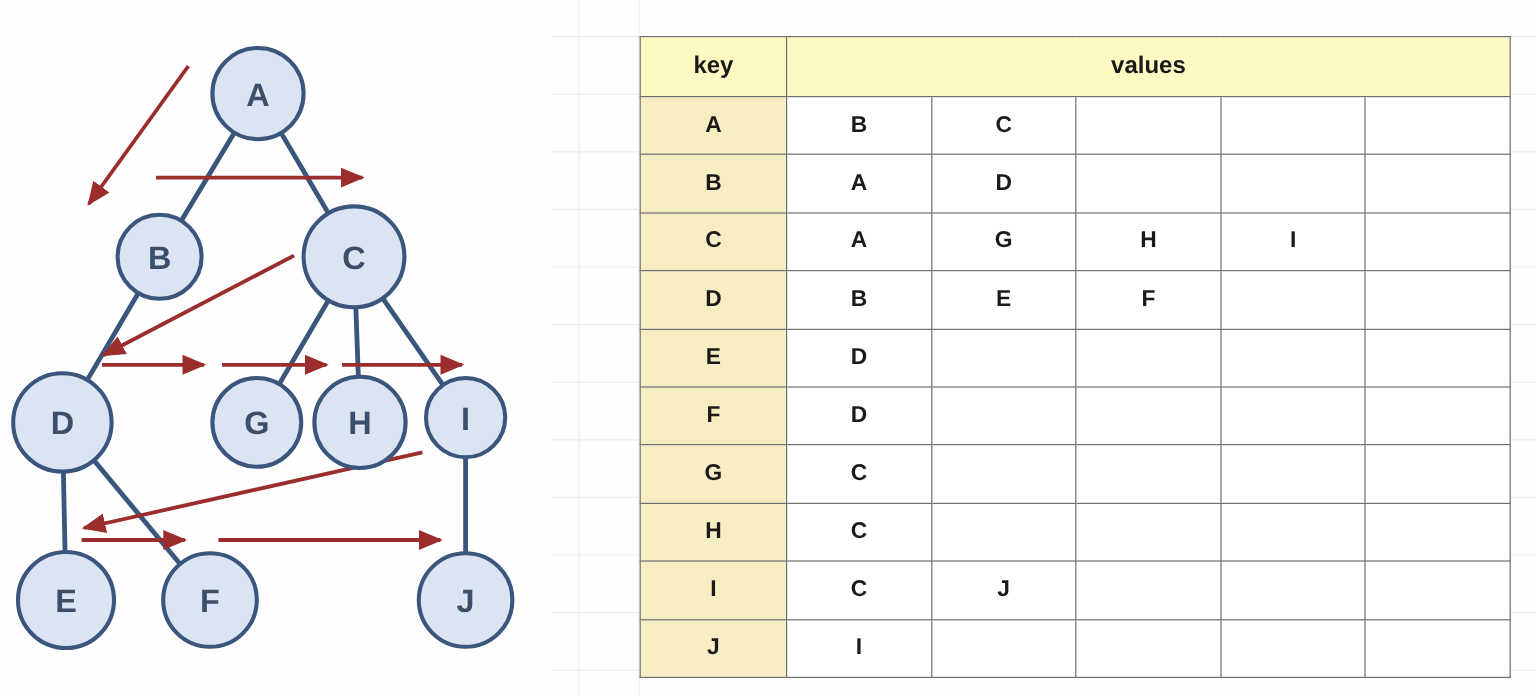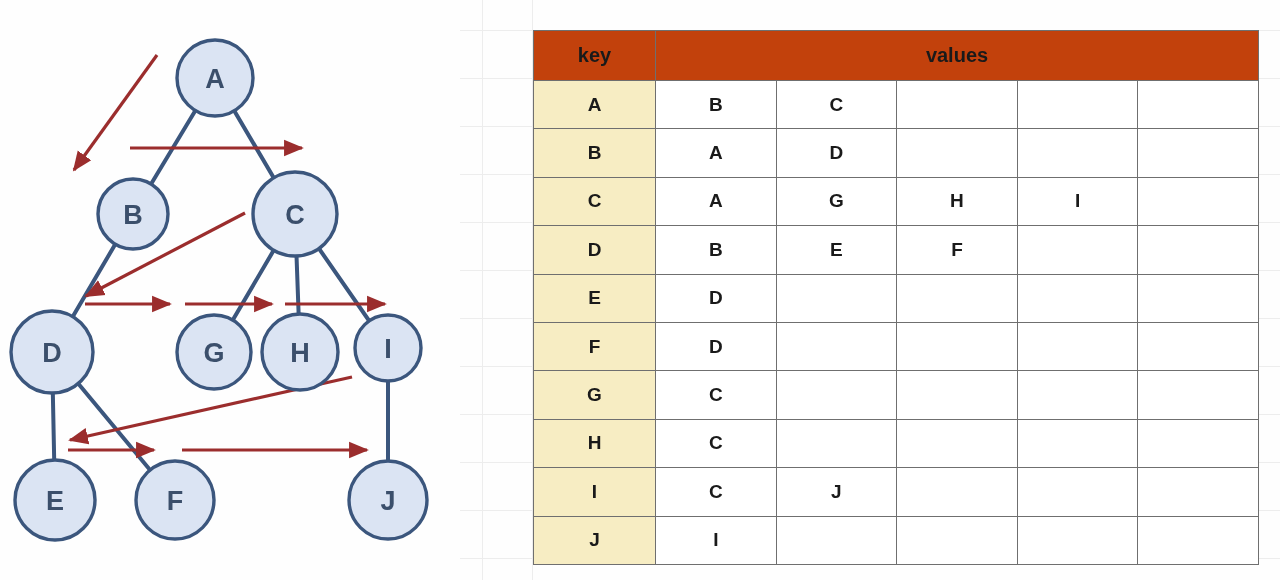--- a/index.html
+++ b/index.html
@@ -69,21 +69,21 @@
     border: 1px solid #6f6f6f;
     text-align: center;
     vertical-align: middle;
     font-family: "Liberation Sans", sans-serif;
     font-weight: bold;
     color: #1a1a1a;
     padding: 0;
   }
   #kv-table thead th {
     height: 49px;
-    background: #c2410c;
+    background: #fef9c3;
     font-size: 20px;
     border-color: #6f6f6f;
   }
   #kv-table tbody td {
     height: 47.4px;
     font-size: 19px;
     background: #ffffff;
   }
   #kv-table tbody td.key-cell {
     background: #f7edc3;

